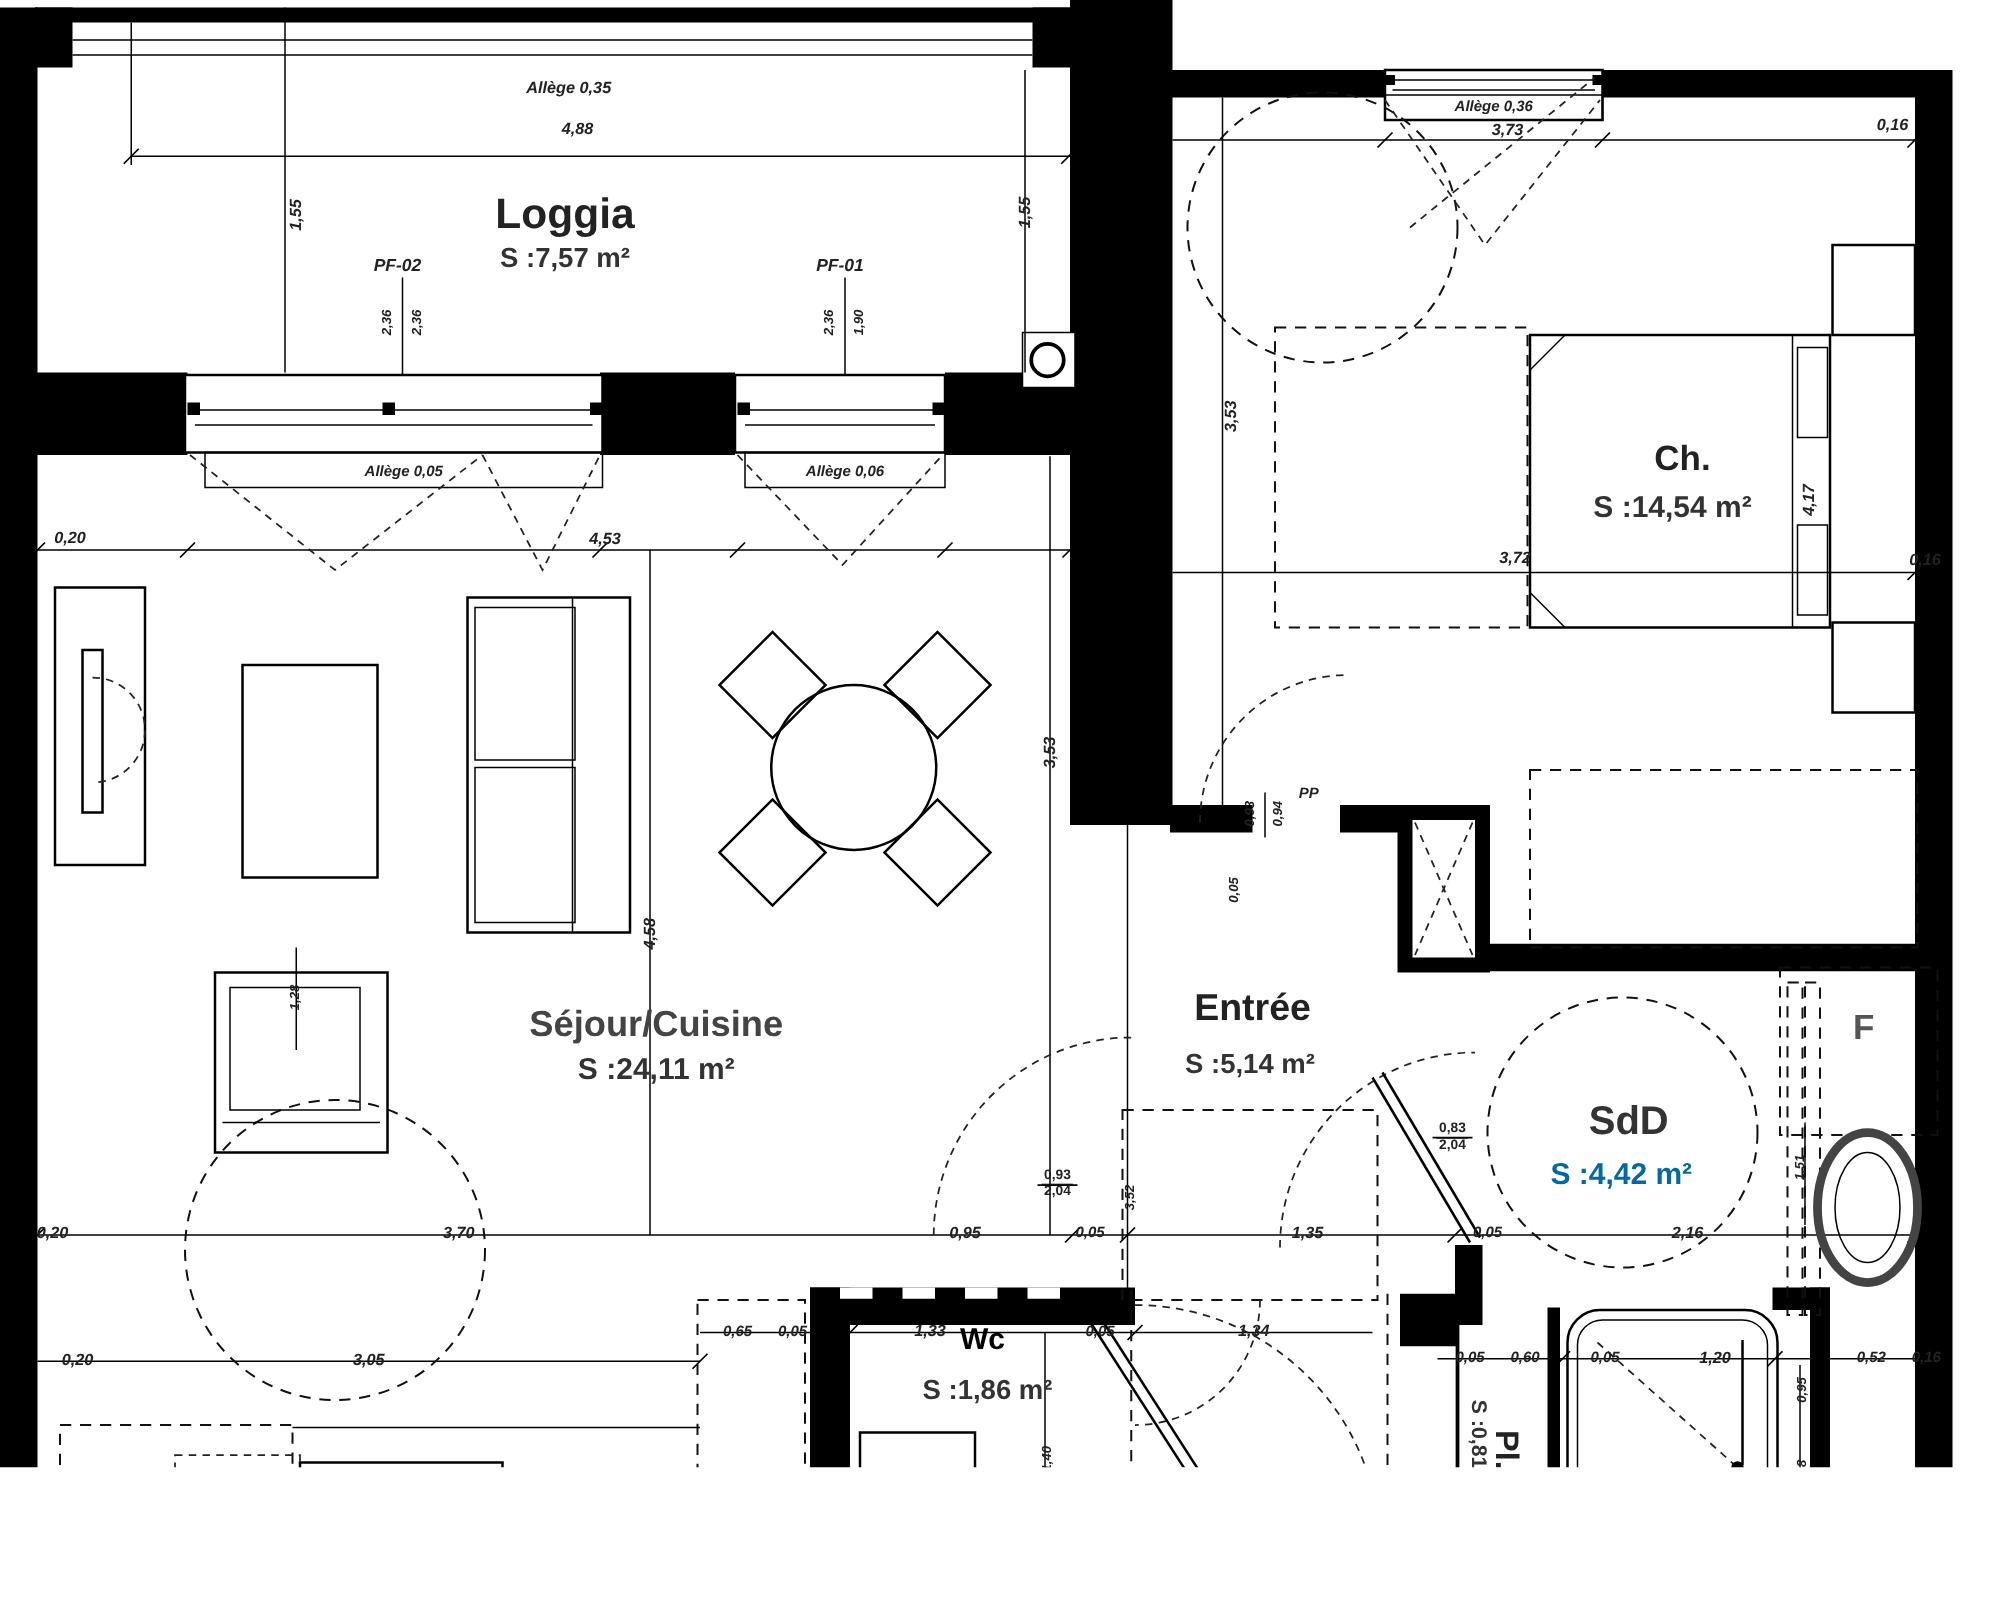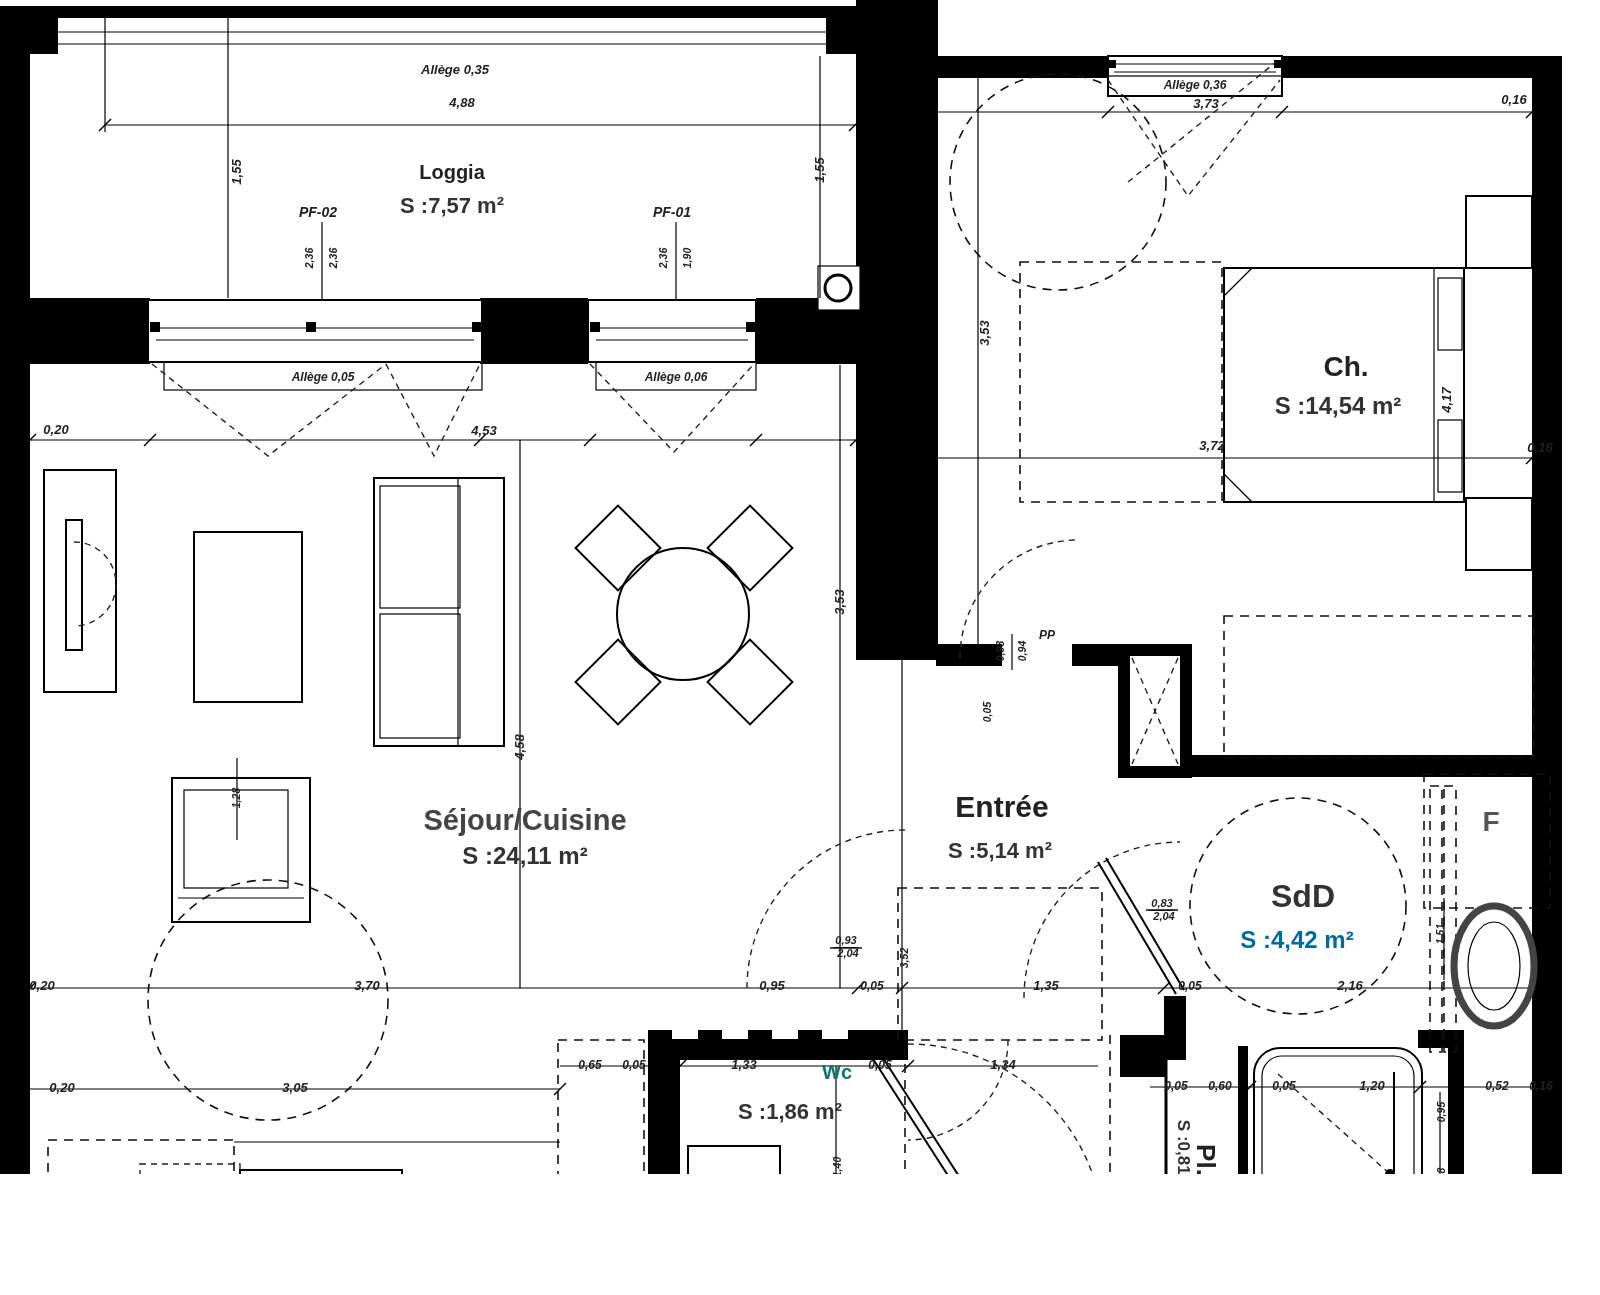--- a/index.html
+++ b/index.html
@@ -15,21 +15,21 @@
   .dashf{stroke:#222;stroke-width:1.4;fill:none;stroke-dasharray:6 5}
   .gray{stroke:#444}
   .lbl{position:absolute;transform:translate(-50%,-50%);white-space:nowrap;color:#111;
        font-family:"Liberation Sans",sans-serif;line-height:1.05}
   .dim{font-size:13px;font-weight:700;font-style:italic;color:#222}
   .t10{font-size:10.5px}
   .dimv{transform:translate(-50%,-50%) rotate(-90deg)}
   .rot90{transform:translate(-50%,-50%) rotate(90deg);text-align:center}
   .room{font-weight:700;color:#222}
   .area{font-weight:700;color:#333}
-  .frac{font-size:11px;font-weight:700;font-style:italic;text-align:right;color:#222}
+  .frac{font-size:11px;font-weight:700;text-align:center;color:#222}
   .frac span{display:block}
   .frac span:first-child{border-bottom:1.5px solid #111;padding:0 2px}
 </style>
 </head>
 <body>
 
 <div id="stage">
 <svg width="1600" height="1295" viewBox="0 0 1600 1295">
 
   <g>
@@ -270,21 +270,21 @@
       <ellipse class="gray" cx="1494" cy="966" rx="40" ry="60" stroke-width="7" fill="none"></ellipse>
       <ellipse class="ln1" cx="1494" cy="966" rx="26" ry="44"></ellipse>
     </g>
   </g>
 </svg>
 
 <div class="lbl dim" style="left:455px;top:70px">Allège 0,35</div>
 <div class="lbl dim" style="left:462px;top:103px">4,88</div>
 <div class="lbl dim dimv" style="left:237px;top:172px">1,55</div>
 <div class="lbl dim dimv" style="left:820px;top:170px">1,55</div>
-<div class="lbl room" style="left:452px;top:172px;font-size:20px">Loggia</div>
+<div class="lbl room" style="left:452px;top:172px;font-size:34px">Loggia</div>
 <div class="lbl area" style="left:452px;top:206px;font-size:22px">S :7,57 m²</div>
 <div class="lbl dim" style="left:318px;top:212px;font-size:14px">PF-02</div>
 <div class="lbl dim dimv t10" style="left:310px;top:258px">2,36</div>
 <div class="lbl dim dimv t10" style="left:334px;top:258px">2,36</div>
 <div class="lbl dim" style="left:672px;top:212px;font-size:14px">PF-01</div>
 <div class="lbl dim dimv t10" style="left:664px;top:258px">2,36</div>
 <div class="lbl dim dimv t10" style="left:688px;top:258px">1,90</div>
 <div class="lbl dim" style="left:323px;top:377px;font-size:12px">Allège 0,05</div>
 <div class="lbl dim" style="left:676px;top:377px;font-size:12px">Allège 0,06</div>
 <div class="lbl dim" style="left:56px;top:430px">0,20</div>
@@ -327,21 +327,21 @@
 <div class="lbl area" style="left:1297px;top:940px;font-size:24px;color:#0369a1">S :4,42 m²</div>
 <div class="lbl room" style="left:1491px;top:822px;font-size:28px;color:#555">F</div>
 <div class="lbl dim dimv t10" style="left:1441px;top:934px">1,51</div>
 <div class="lbl dim" style="left:42px;top:986px">0,20</div>
 <div class="lbl dim" style="left:367px;top:986px">3,70</div>
 <div class="lbl dim" style="left:62px;top:1088px">0,20</div>
 <div class="lbl dim" style="left:295px;top:1088px">3,05</div>
 <div class="lbl dim" style="left:590px;top:1065px;font-size:12px">0,65</div>
 <div class="lbl dim" style="left:634px;top:1065px;font-size:12px">0,05</div>
 <div class="lbl dim" style="left:744px;top:1065px">1,33</div>
-<div class="lbl room" style="left:837px;top:1072px;font-size:20px;color:#0f766e">Wc</div>
+<div class="lbl room" style="left:786px;top:1072px;font-size:24px;color:#000000">Wc</div>
 <div class="lbl area" style="left:790px;top:1112px;font-size:22px">S :1,86 m²</div>
 <div class="lbl dim" style="left:880px;top:1065px;font-size:12px">0,05</div>
 <div class="lbl dim" style="left:1003px;top:1065px">1,34</div>
 <div class="lbl dim dimv t10" style="left:838px;top:1167px">1,40</div>
 <div class="lbl dim dimv t10" style="left:838px;top:1232px">0,18</div>
 <div class="lbl dim" style="left:1176px;top:1086px;font-size:12px">0,05</div>
 <div class="lbl dim" style="left:1220px;top:1086px;font-size:12px">0,60</div>
 <div class="lbl dim" style="left:1284px;top:1086px;font-size:12px">0,05</div>
 <div class="lbl dim" style="left:1372px;top:1086px">1,20</div>
 <div class="lbl dim" style="left:1497px;top:1086px;font-size:12px">0,52</div>

